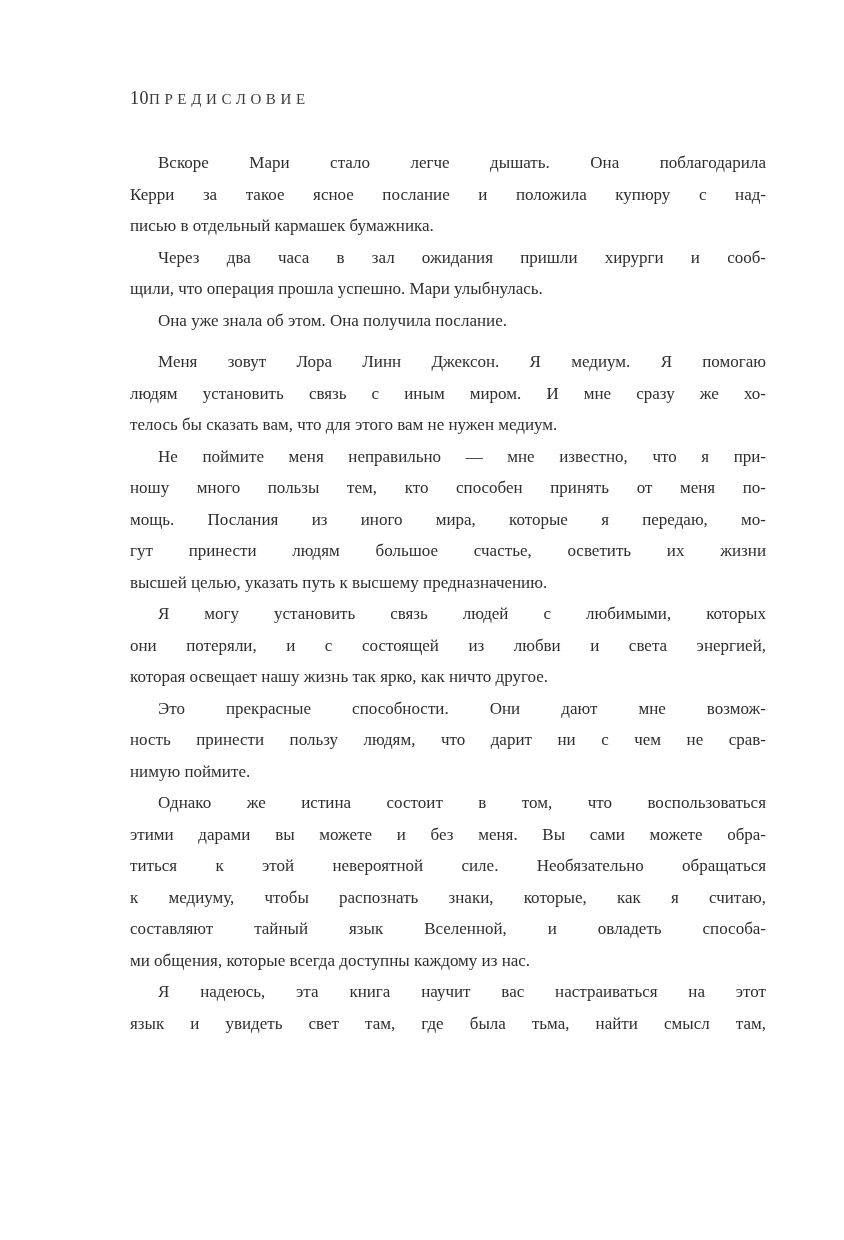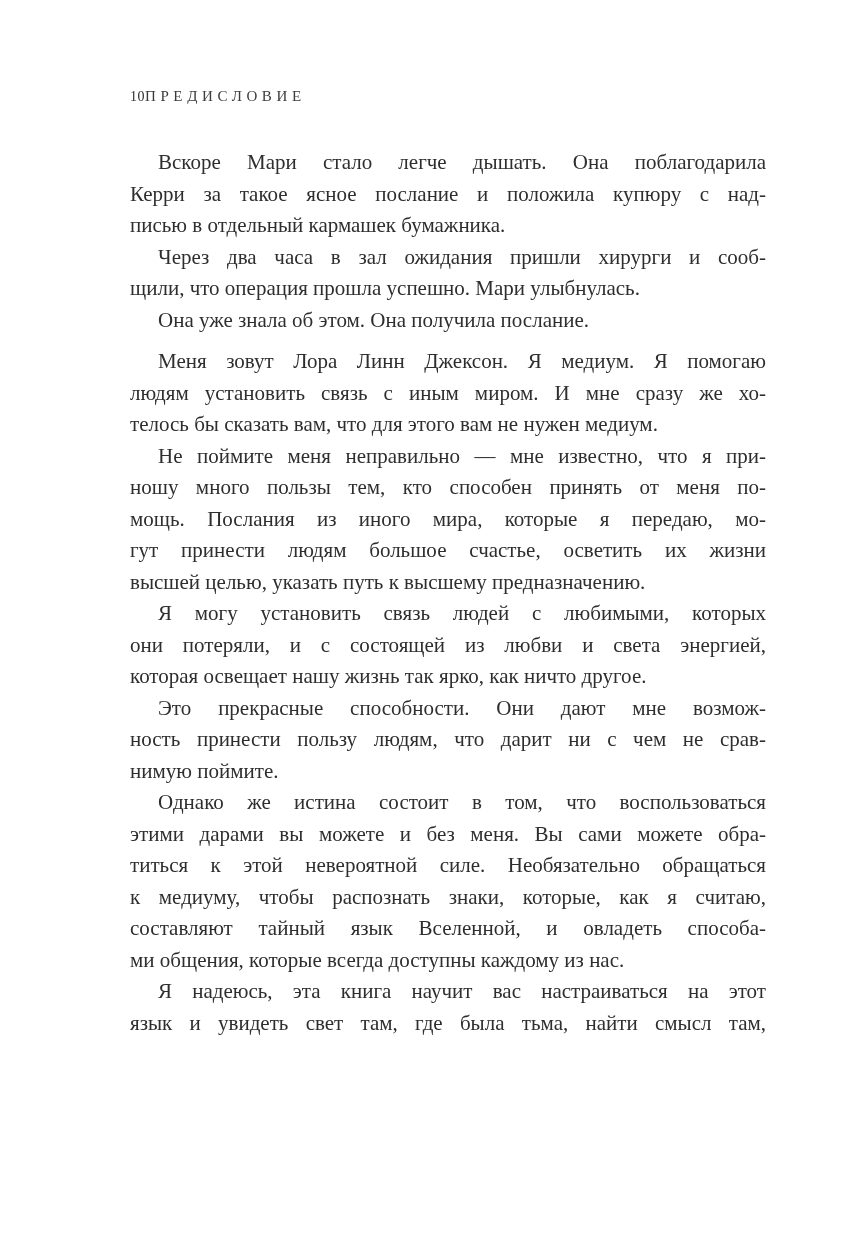--- a/index.html
+++ b/index.html
@@ -17,36 +17,36 @@
   }
   .running-head {
     position: absolute;
     top: 88px;
     left: 130px;
     right: 79px;
     display: flex;
     align-items: baseline;
   }
   .pagenum {
-    font-size: 14px;
+    font-size: 18px;
     color: #2e2e2e;
     letter-spacing: 0.5px;
   }
   .chapter {
     font-size: 15px;
     letter-spacing: 4.6px;
     color: #3c3c3c;
   }
   .text-block {
     position: absolute;
     top: 147px;
     left: 130px;
     width: 636px;
     color: #2e2e2e;
-    font-size: 21px;
+    font-size: 17px;
     line-height: 31.5px;
   }
   .para { margin: 0; }
   .para.gap-before { margin-top: 10px; }
   .line {
     text-align: justify;
     text-align-last: justify;
     white-space: normal;
   }
   .line.first { text-indent: 28px; }

